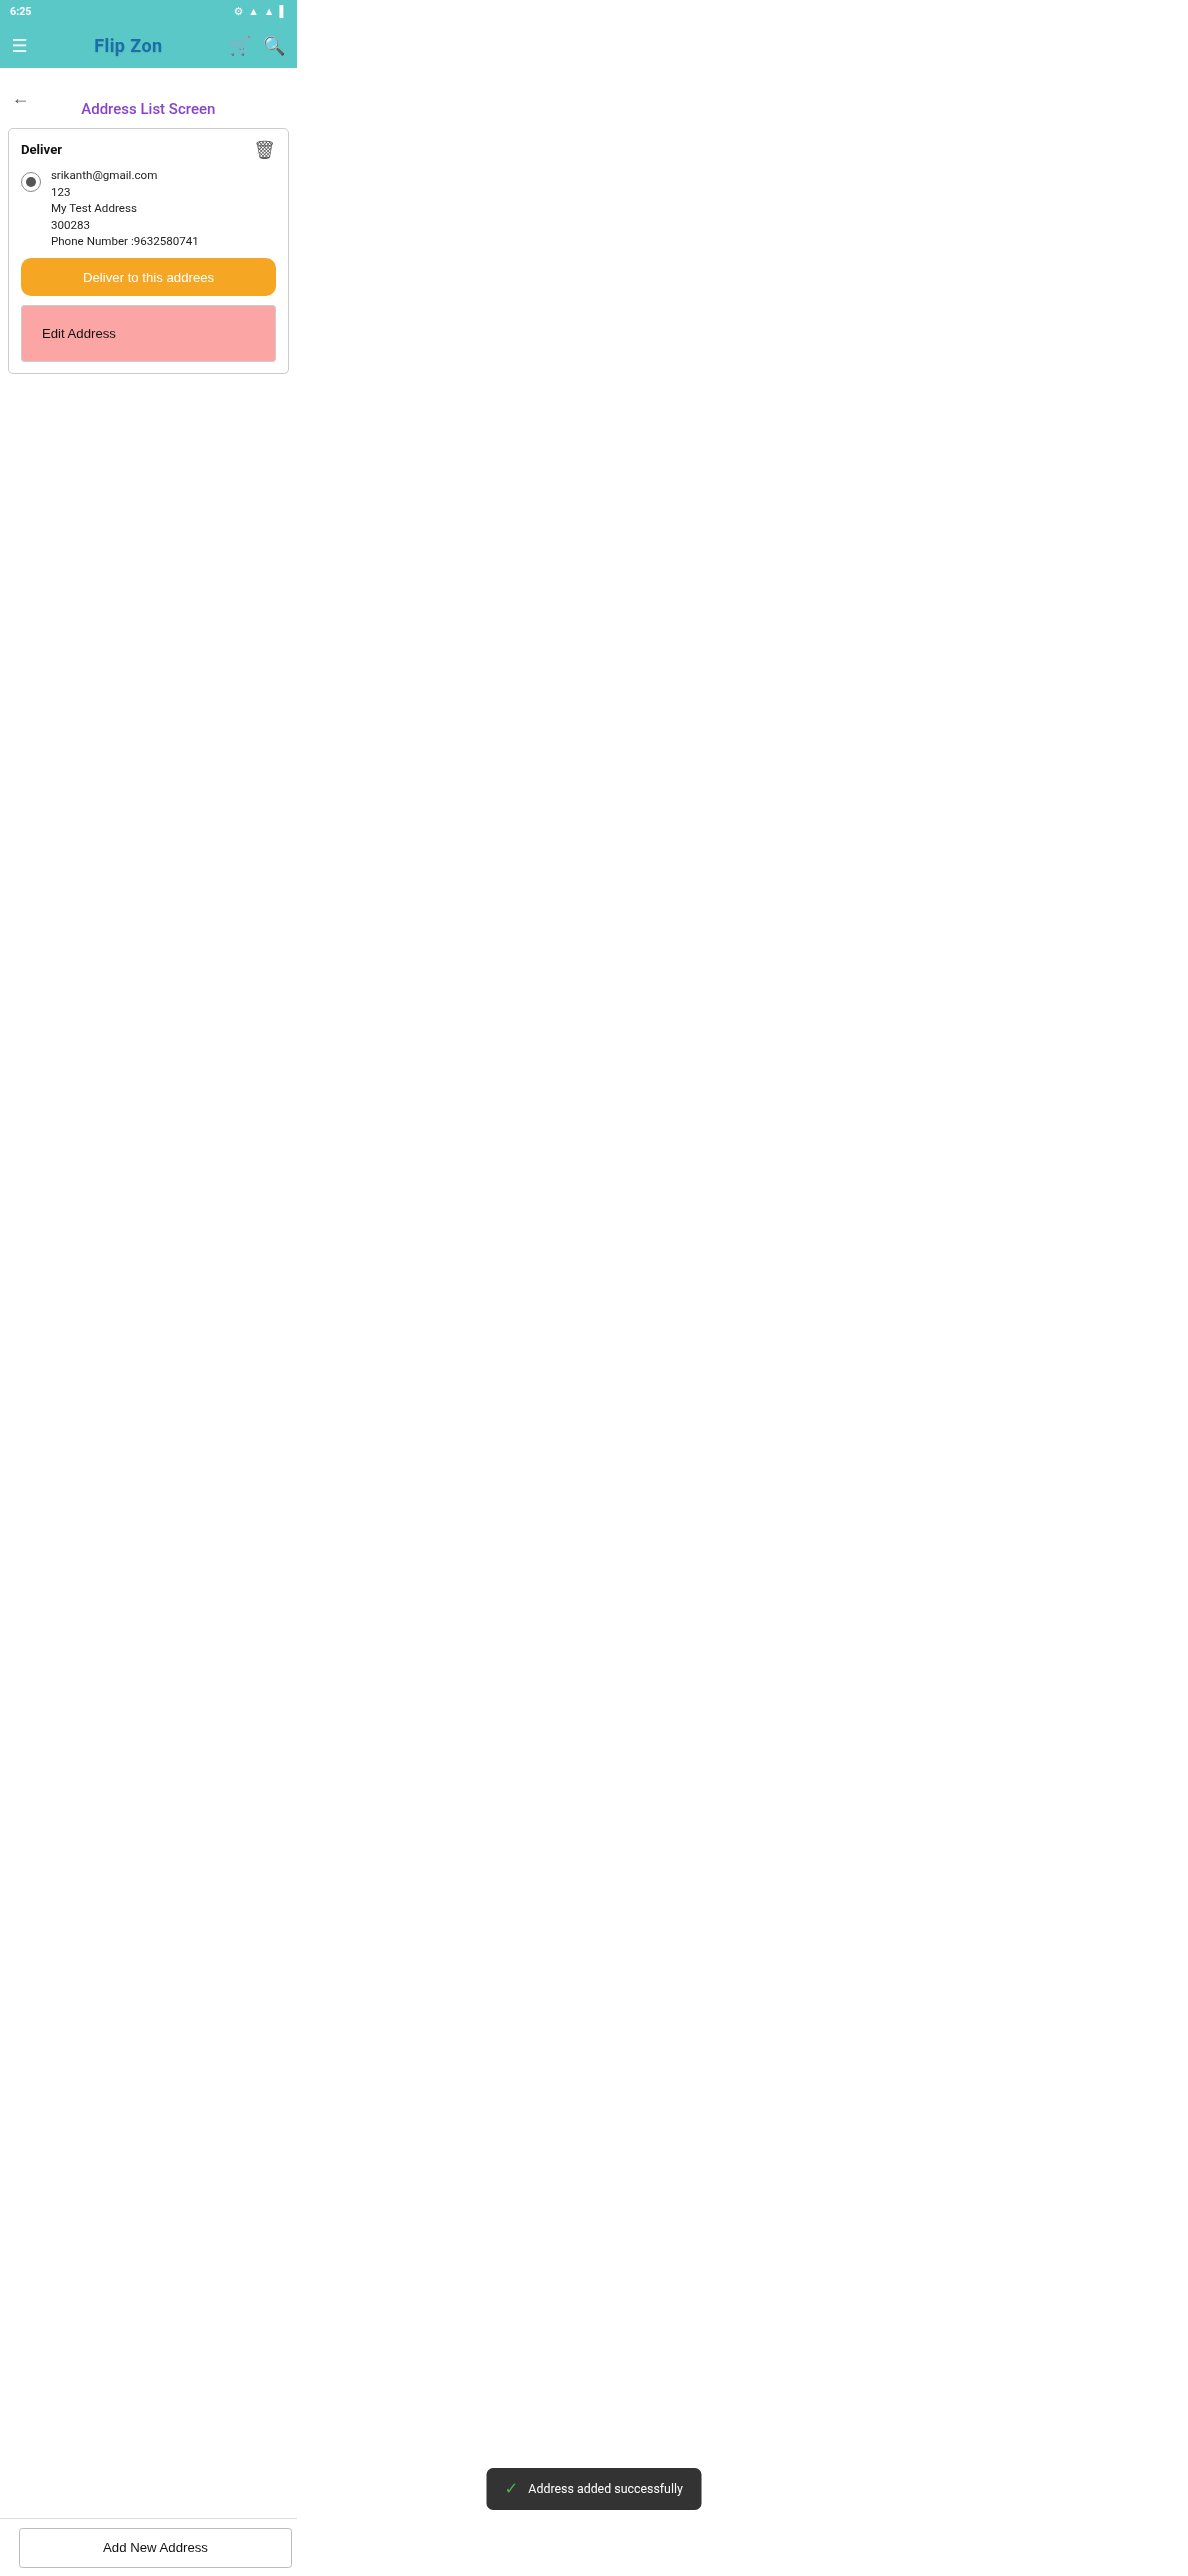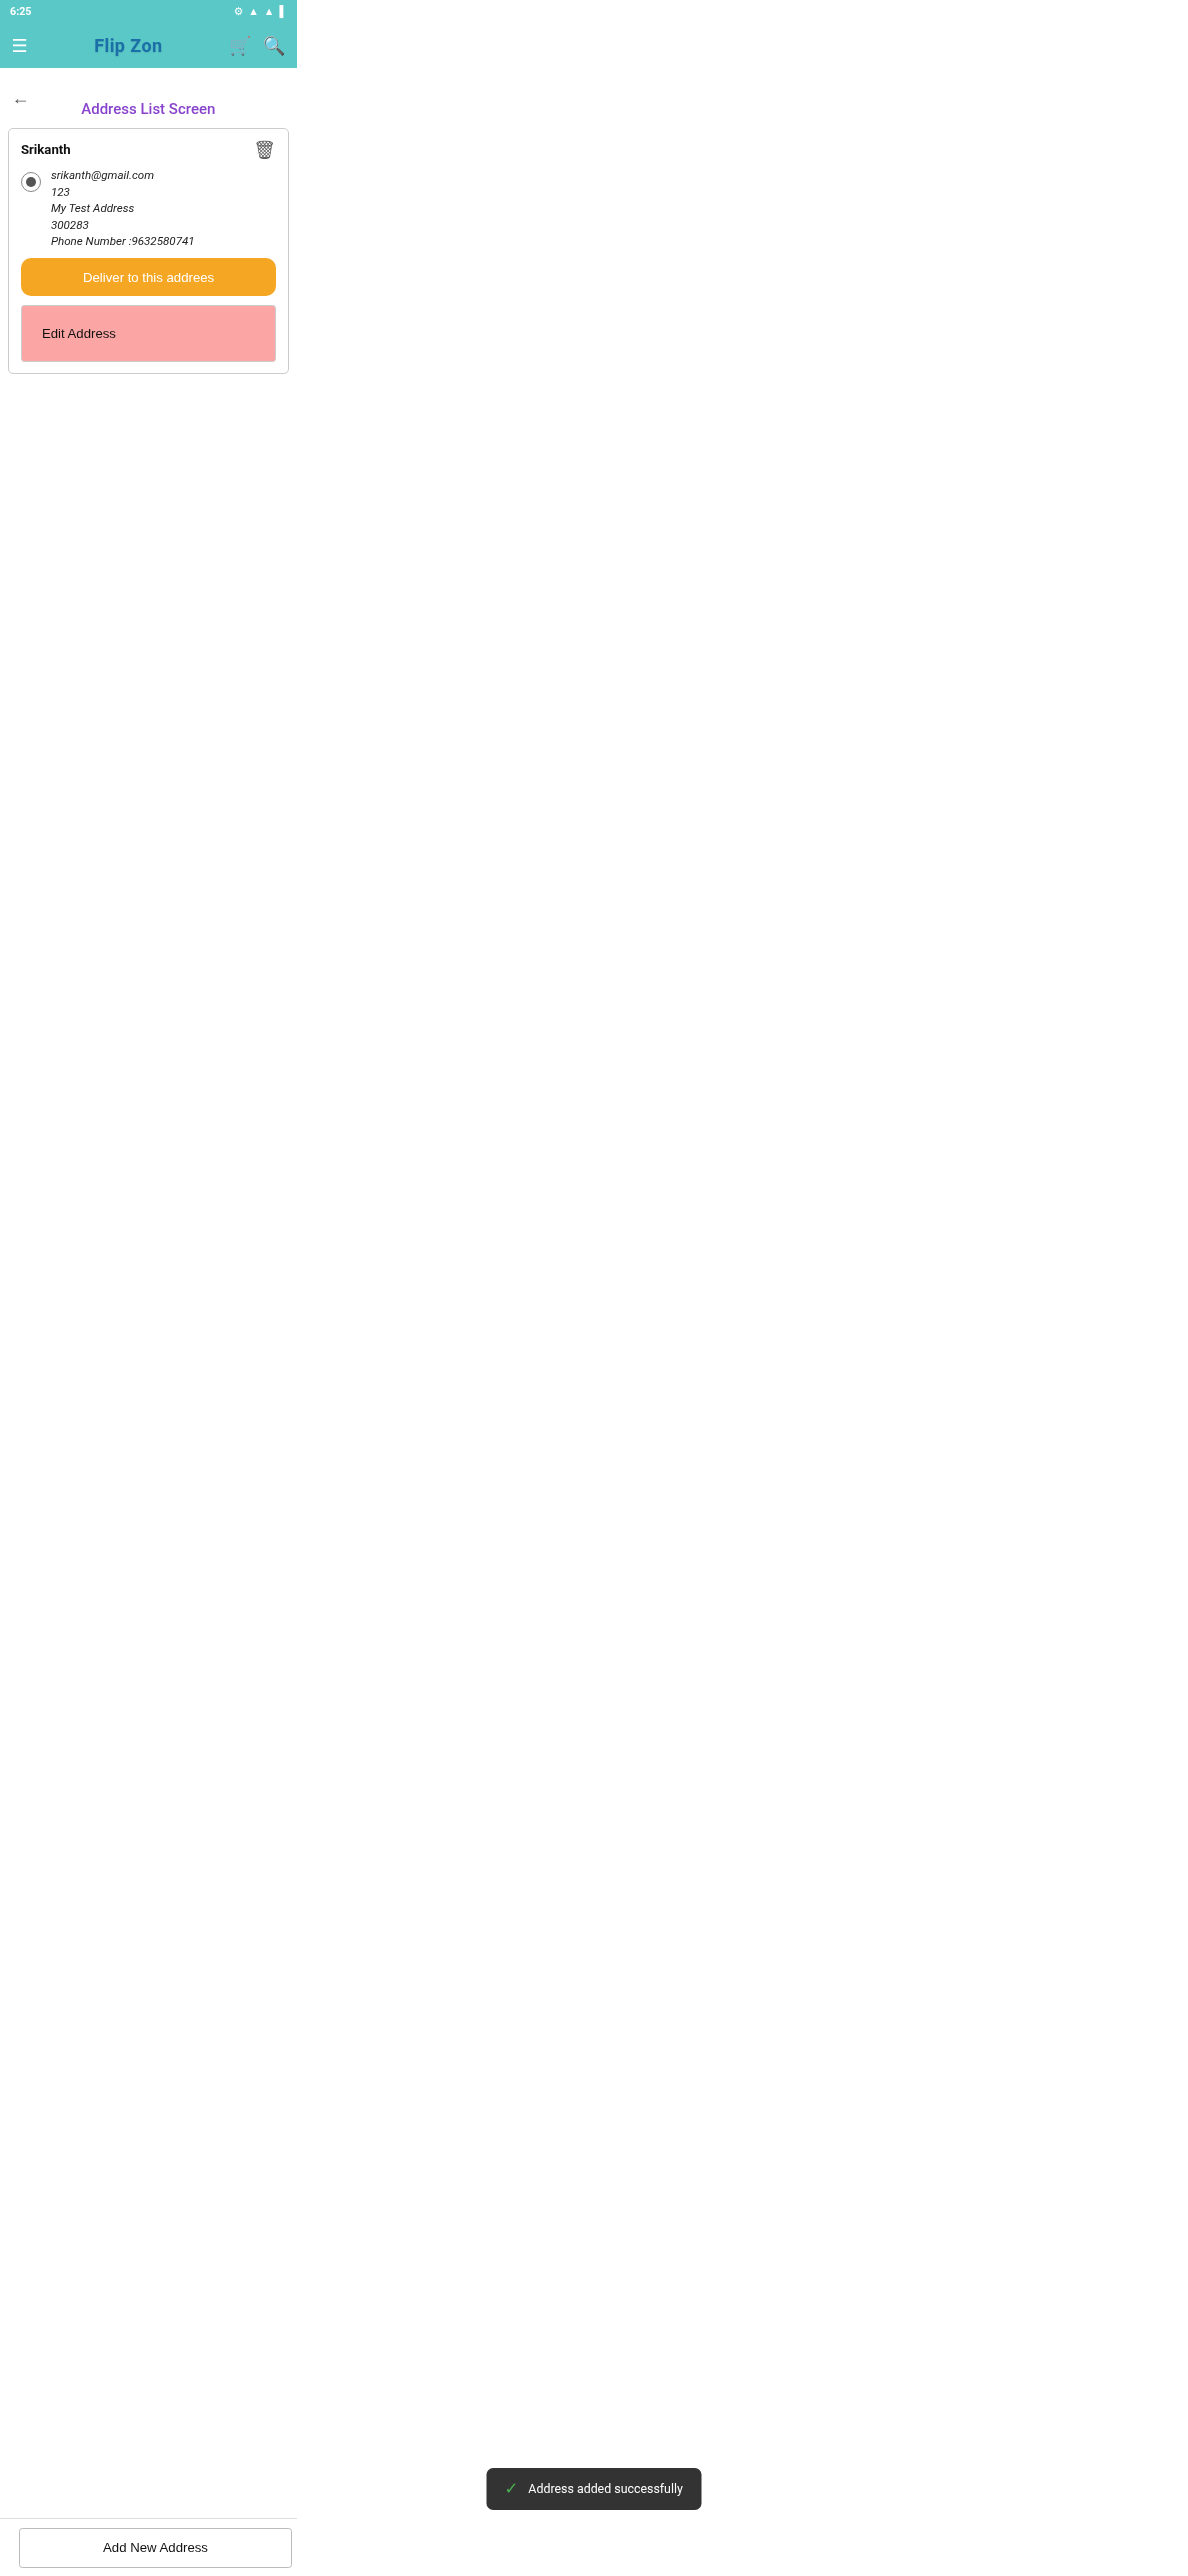--- a/index.html
+++ b/index.html
@@ -137,21 +137,20 @@
       color: #555;
       font-size: 18px;
       cursor: pointer;
     }
 
     .address-details {
       display: flex;
       align-items: flex-start;
       padding: 3.3px 11.6px 10px 11.6px;
       gap: 10px;
-      font-style: italic;
     }
 
     .radio-circle {
       width: 20px;
       height: 20px;
       border-radius: 50%;
       border: 1.7px solid #888;
       display: flex;
       align-items: center;
       justify-content: center;
@@ -283,21 +282,21 @@
 <div class="secondary-toolbar">
   <span class="back-arrow">←</span>
   <span class="screen-title">Address List Screen</span>
 </div>
 
 <div class="main-content">
 
   <div class="address-card">
 
     <div class="address-card-header">
-      <span class="address-name">Srikanth</span>
+      <span class="address-name">Deliver</span>
       <span class="delete-icon">🗑</span>
     </div>
 
     <div class="address-details">
       <div class="radio-circle">
         <div class="radio-inner"></div>
       </div>
       <div class="address-info">
         <span class="address-info-line">srikanth@gmail.com</span>
         <span class="address-info-line">123</span>

